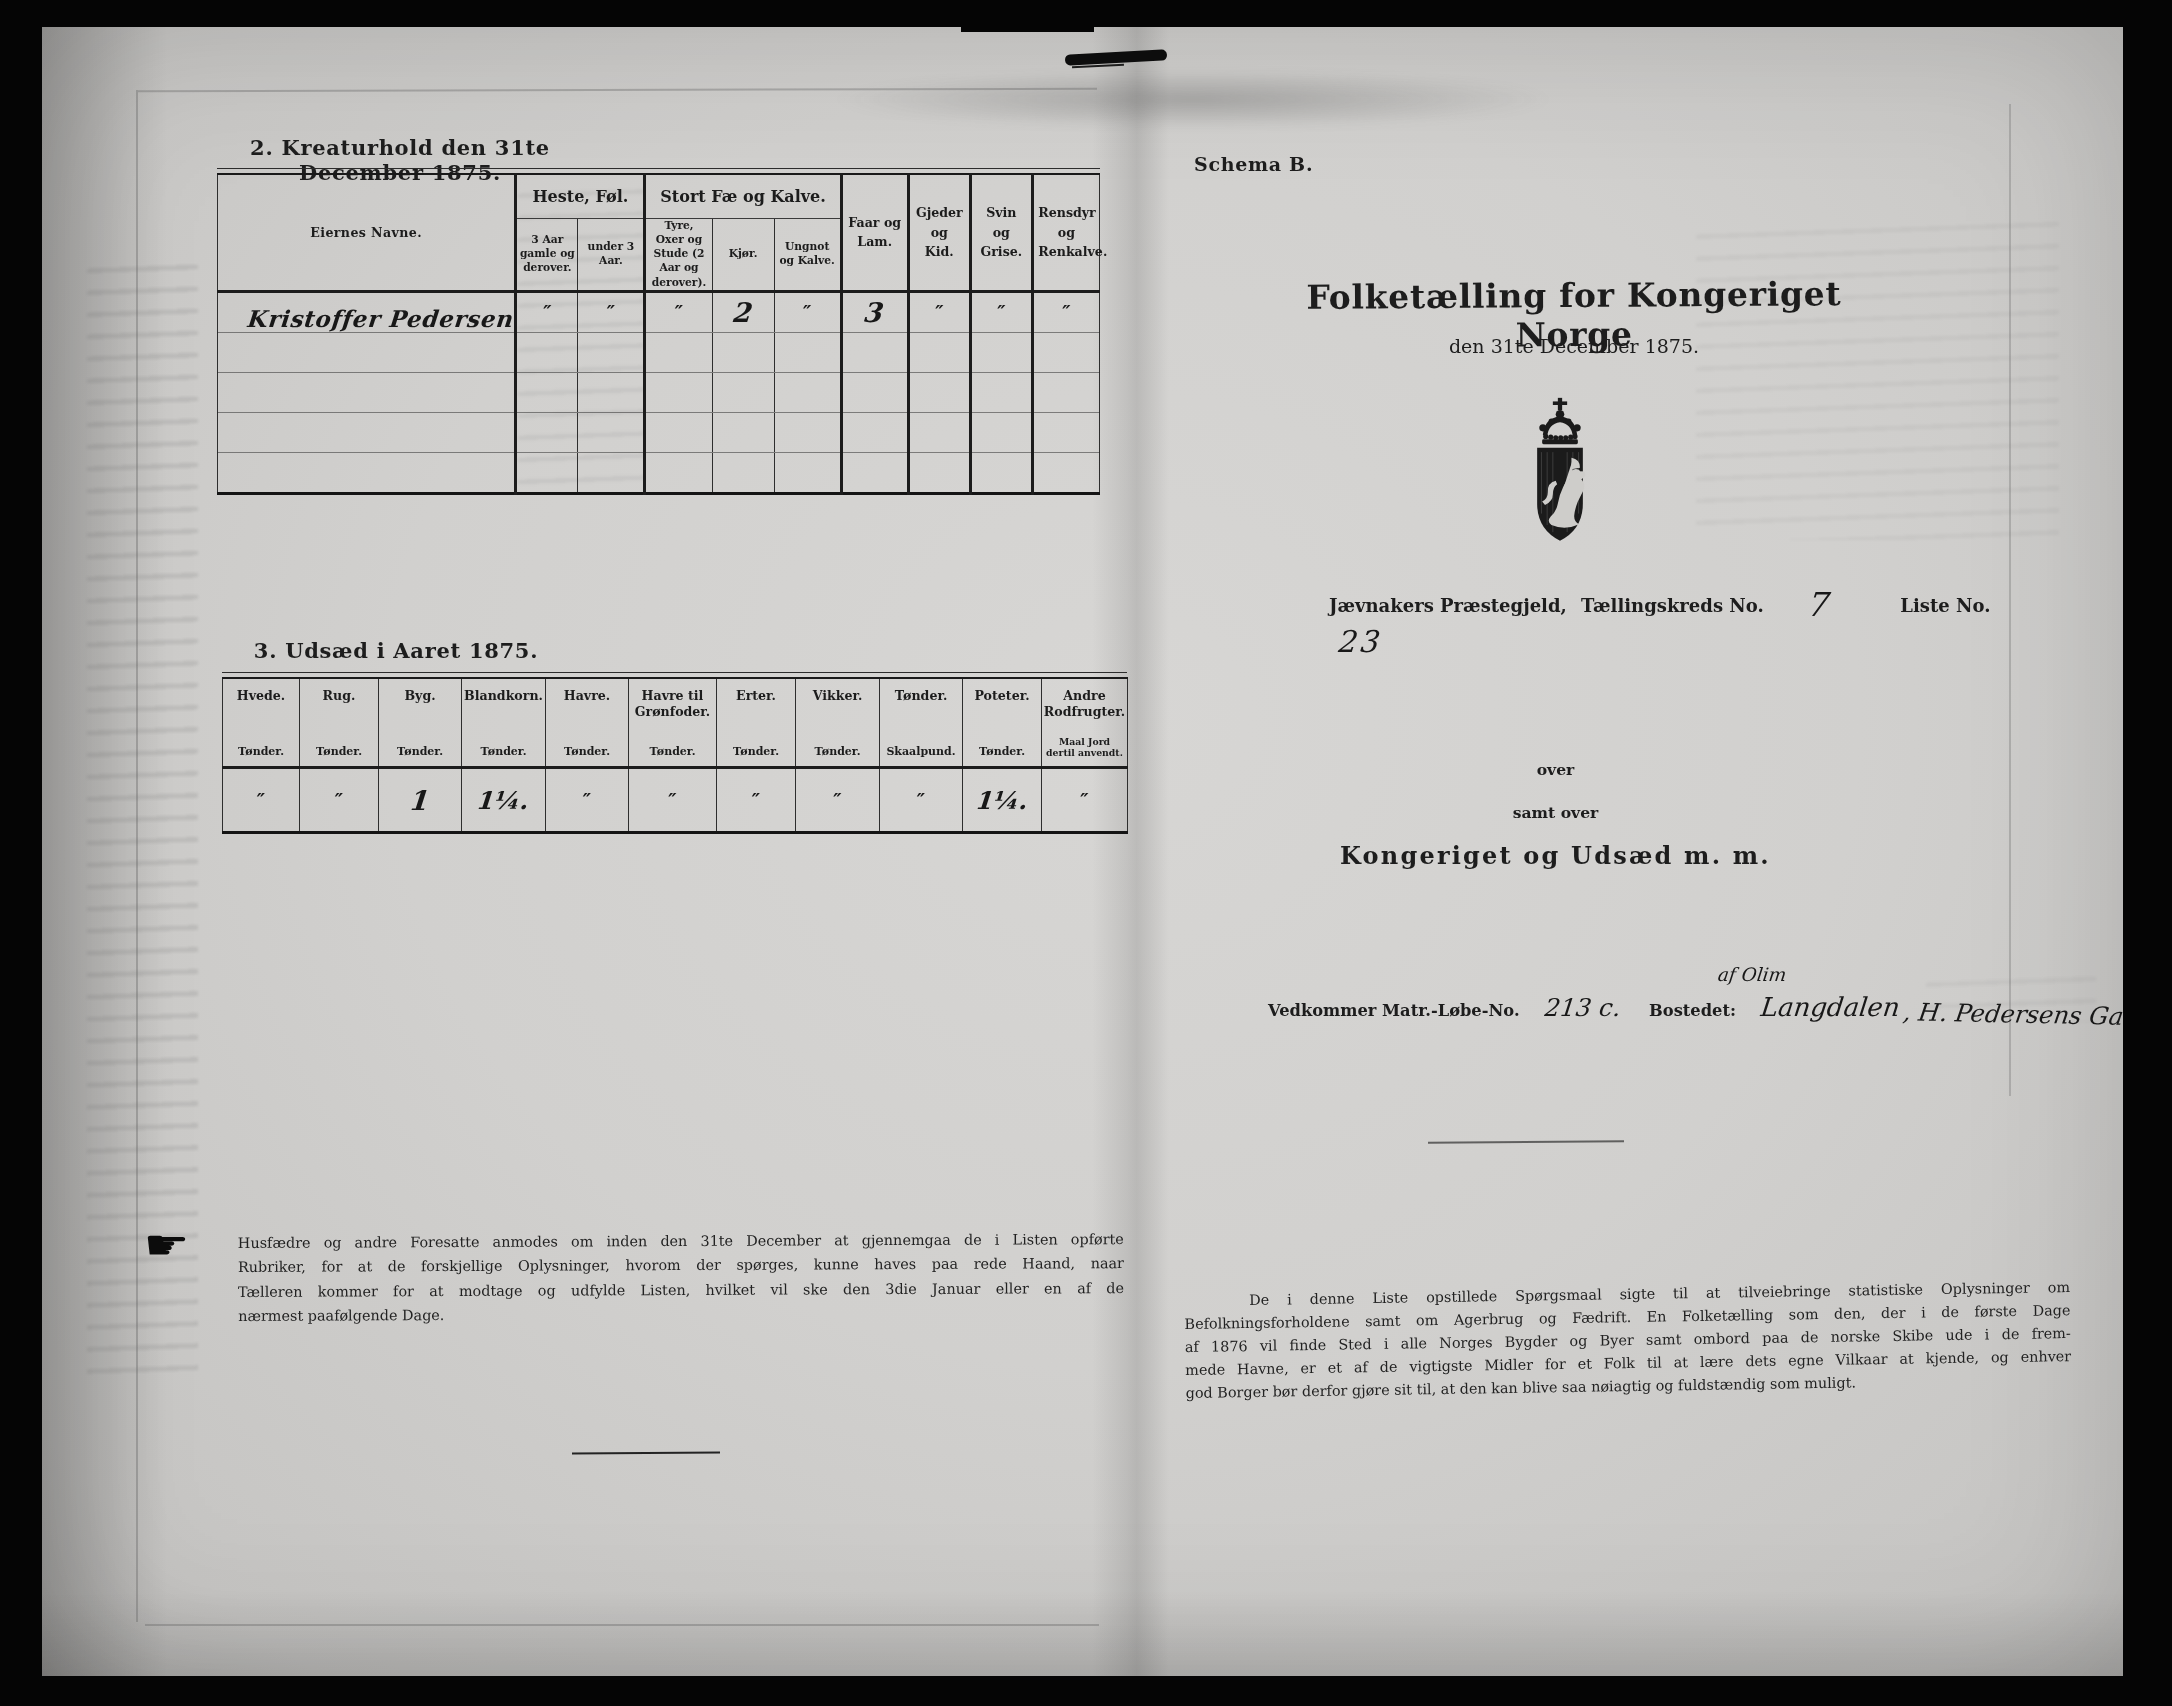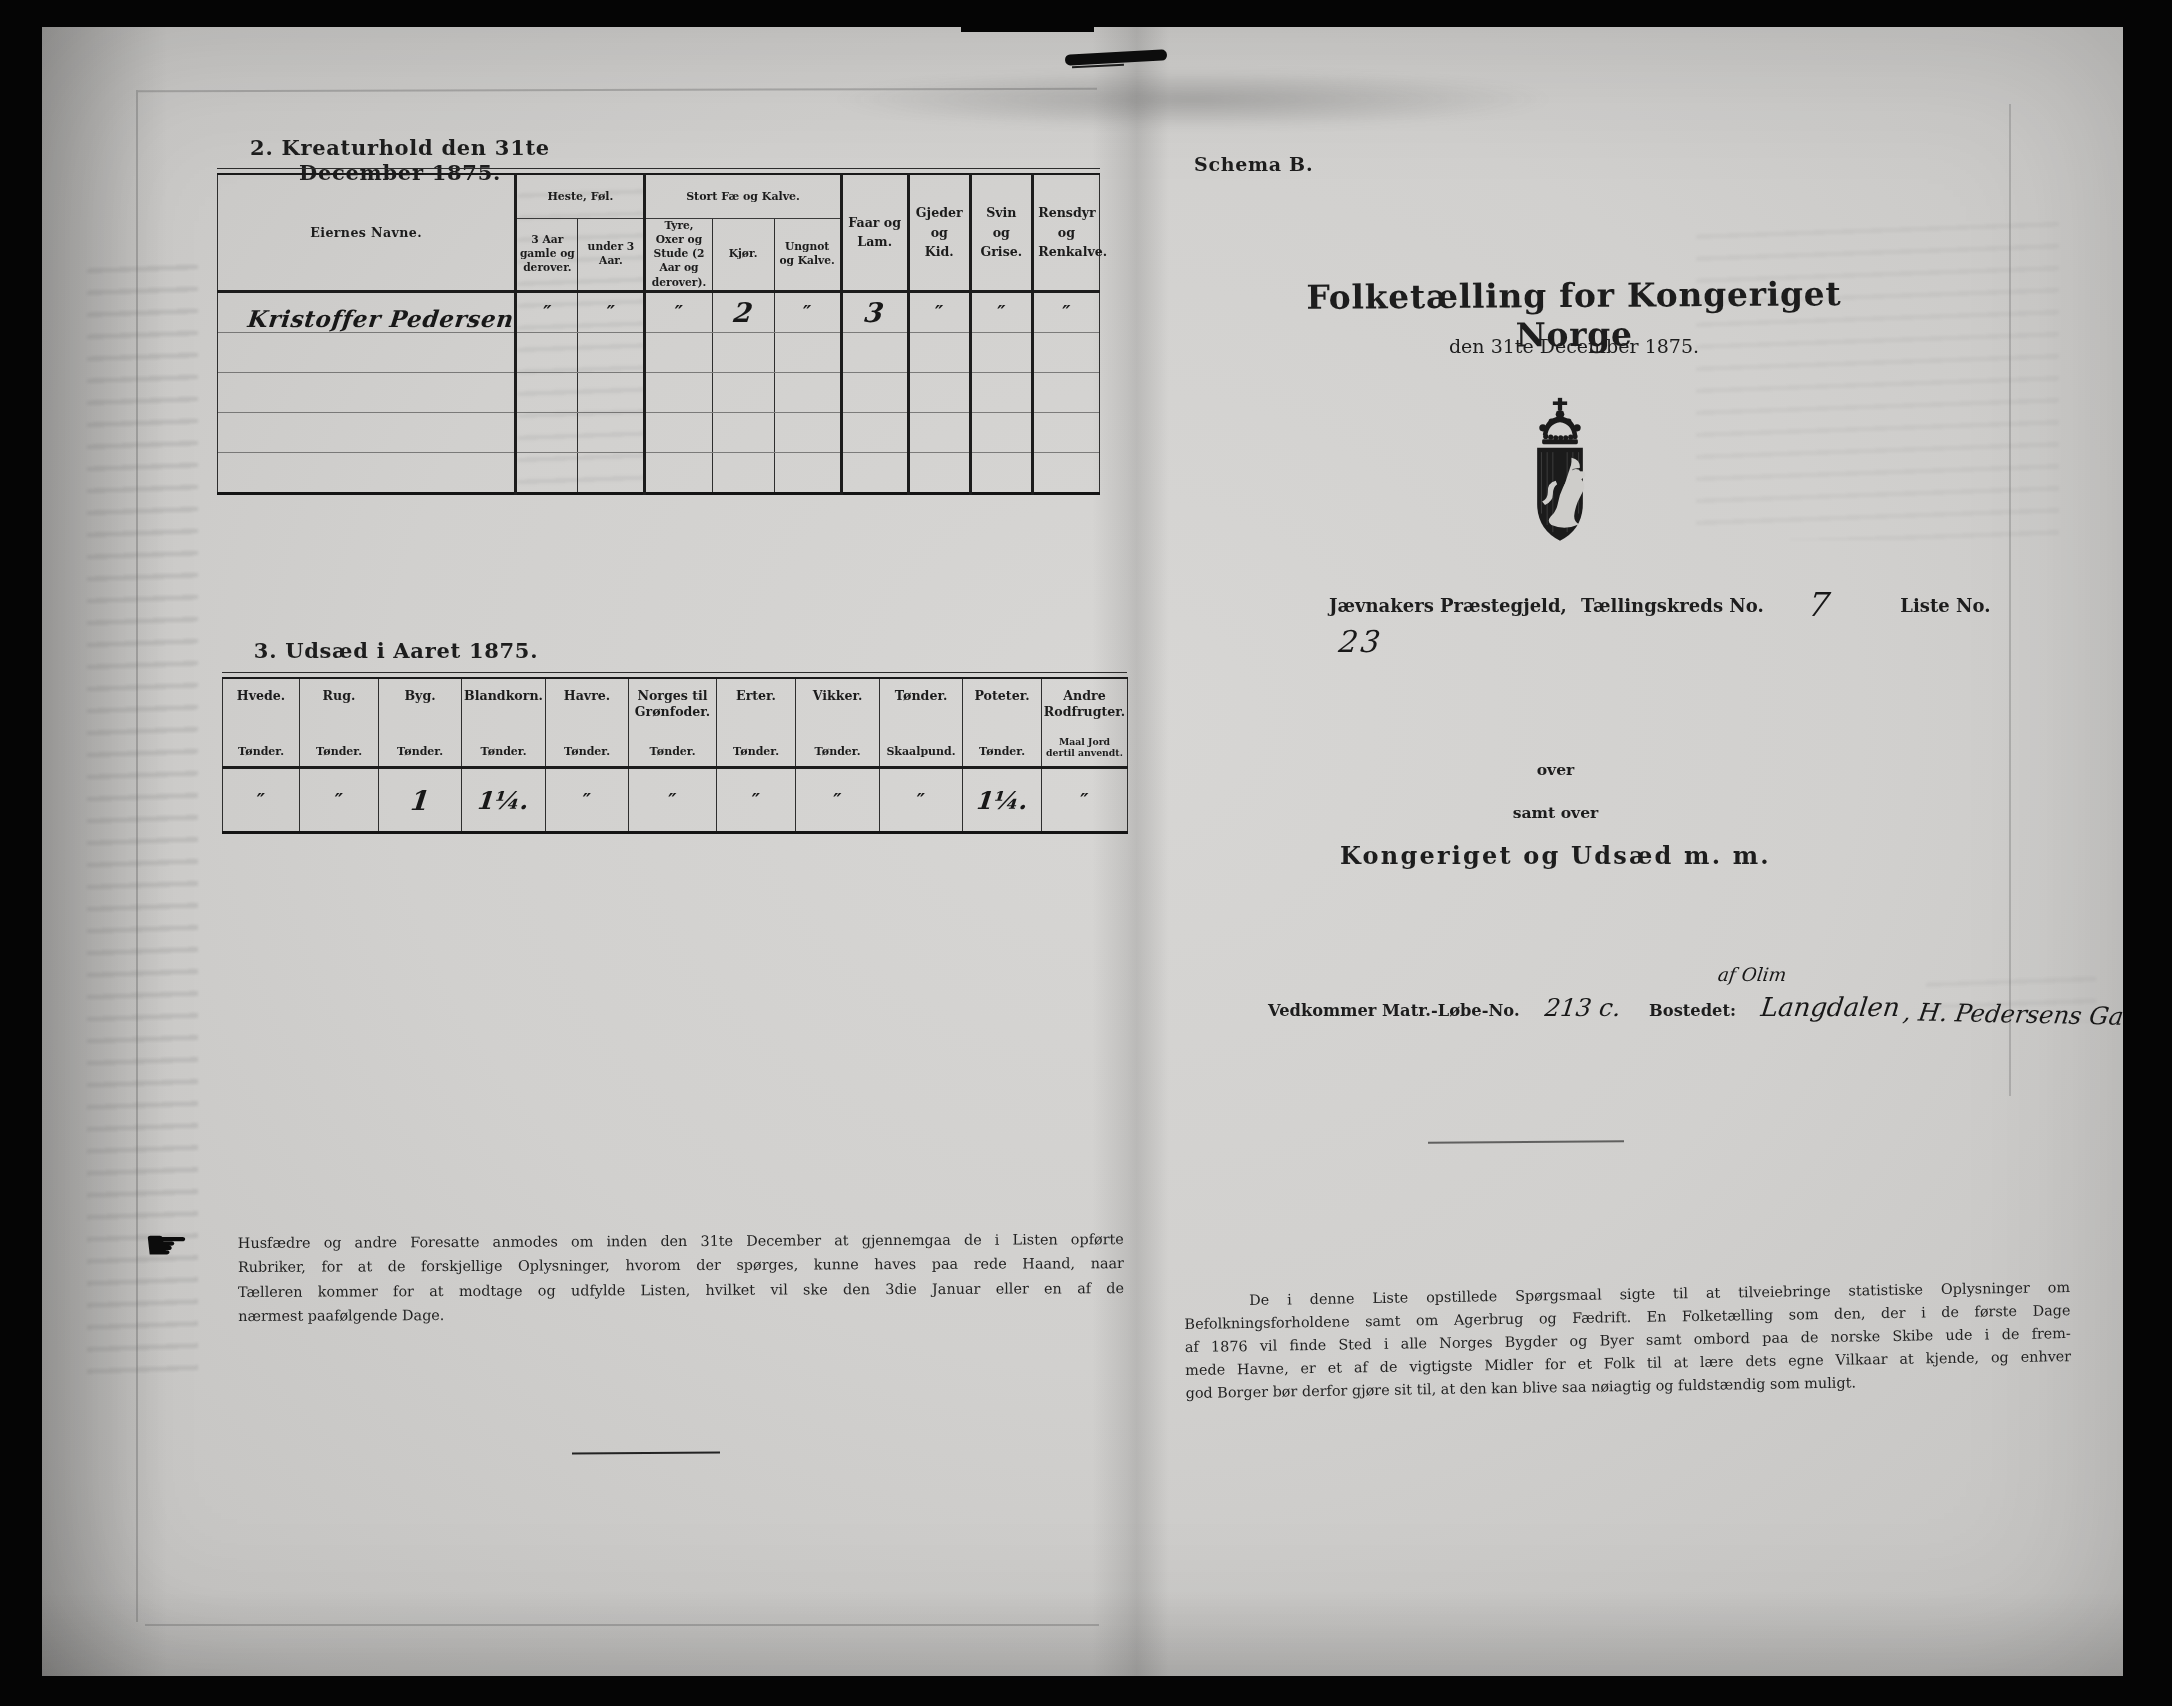--- a/index.html
+++ b/index.html
@@ -36,21 +36,21 @@
   .skew{display:inline-block;transform:skewX(-7deg);}
   
   table{border-collapse:collapse;table-layout:fixed;}
   .topline{position:absolute;left:0;right:0;top:-5.2px;height:1.5px;background:#2c2c2c;}
   .t2, .t3{width:100%;border-top:2.2px solid #191919;border-bottom:3.7px solid #141414;}
   .t2 th,.t2 td,.t3 th,.t3 td{padding:0;margin:0;font-weight:700;}
   .c0{border-left:1.5px solid #2e2e2e;}
   .c1,.c3,.c6,.c7,.c8,.c9{border-left:3px solid #1c1c1c;}
   .c2,.c4,.c5{border-left:1.5px solid #2e2e2e;}
   .cR{border-right:1.5px solid #2e2e2e;}
-  .t2 .grpcell{height:43px;vertical-align:middle;font-size:11px;border-bottom:1.5px solid #3a3a3a;}
+  .t2 .grpcell{height:43px;vertical-align:middle;font-size:16px;border-bottom:1.5px solid #3a3a3a;}
   .t2 .subcell{height:64px;vertical-align:middle;font-size:10.7px;line-height:1.32;padding:0 2.2px;
                border-bottom:3px solid #1c1c1c;text-align:center;}
   .t2 .owner{vertical-align:middle;font-size:12.6px;letter-spacing:0.4px;text-align:center;border-bottom:3px solid #1c1c1c;}
   .t2 .rcol{vertical-align:middle;font-size:12.6px;line-height:1.55;text-align:center;padding:0 4.4px;border-bottom:3px solid #1c1c1c;}
   .t2 td{height:39px;border-bottom:1.5px solid rgba(35,35,35,.50);text-align:center;vertical-align:middle;}
   .t2 tr.last td{border-bottom:0;}
   .t2 .namecell{text-align:left;vertical-align:bottom;}
   .name{font-size:23px;padding-left:30px;white-space:nowrap;letter-spacing:0.7px;}
   .hwv{font-size:18.5px;}
   .hwnum{font-size:27px;}
@@ -243,21 +243,21 @@
               </div>
             </th>
         <th class="c2">
               <div class="hcell">
                 <div class="cname">Havre.</div>
                 <div class="cunit">Tønder.</div>
               </div>
             </th>
         <th class="c2">
               <div class="hcell">
-                <div class="cname">Norges til Grønfoder.</div>
+                <div class="cname">Havre til Grønfoder.</div>
                 <div class="cunit">Tønder.</div>
               </div>
             </th>
         <th class="c2">
               <div class="hcell">
                 <div class="cname">Erter.</div>
                 <div class="cunit">Tønder.</div>
               </div>
             </th>
         <th class="c2">

